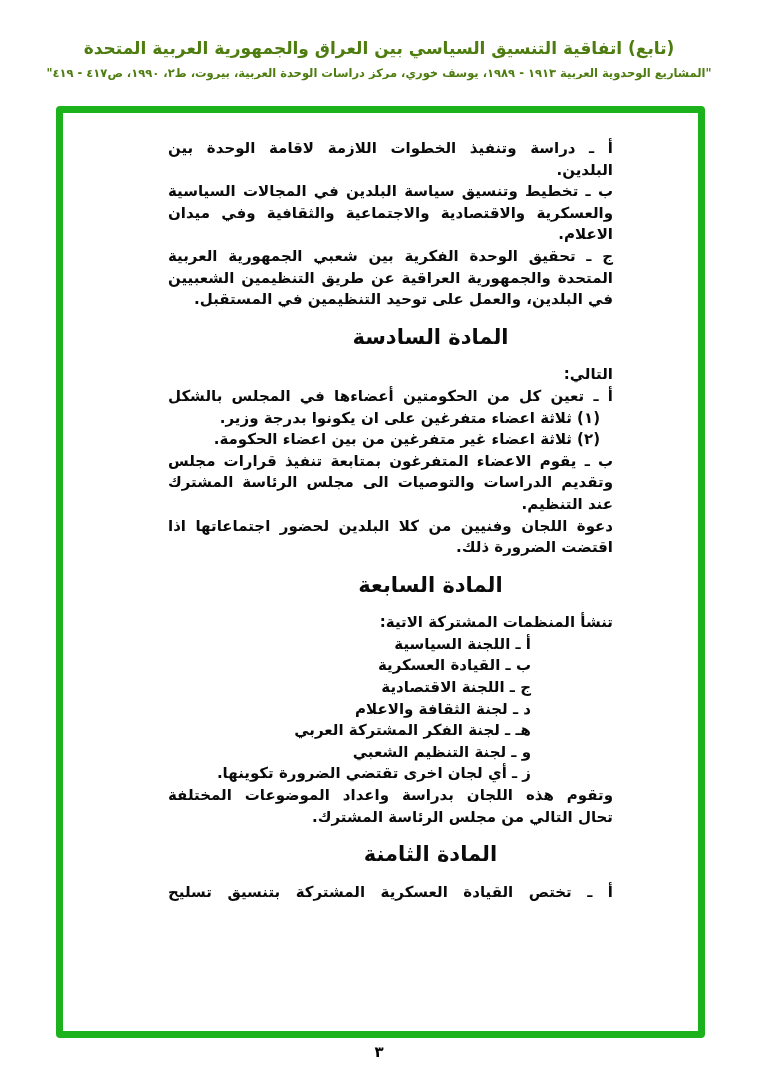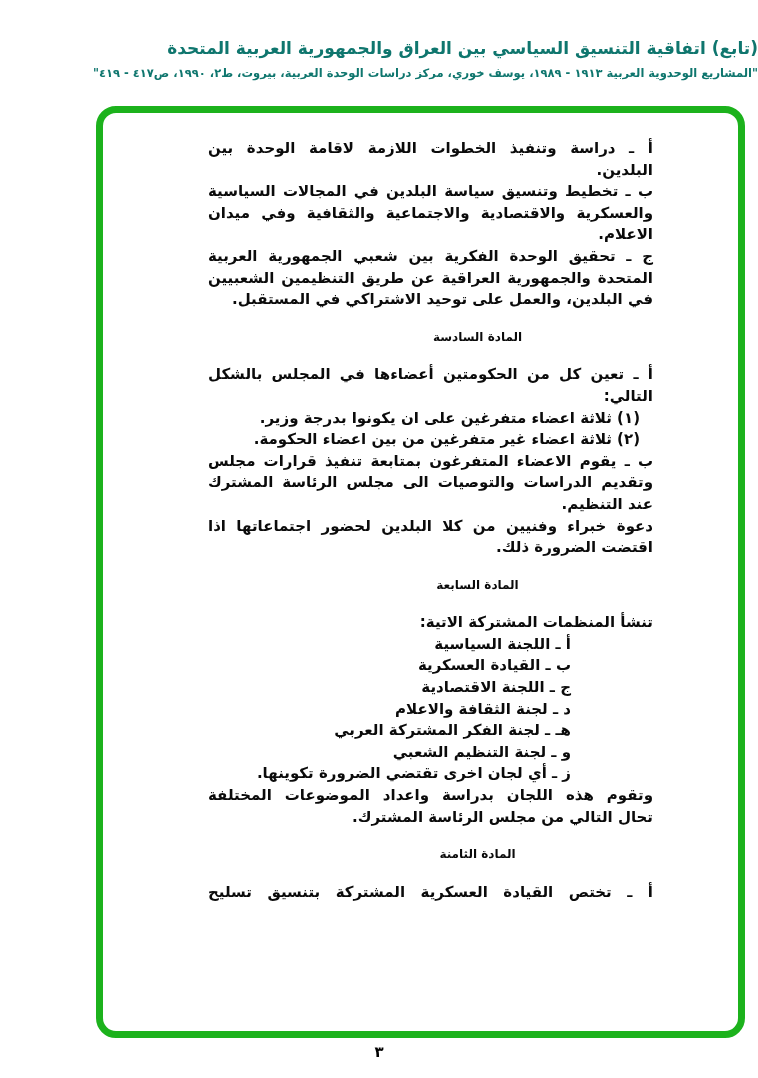--- a/index.html
+++ b/index.html
@@ -7,59 +7,58 @@
     width: 758px; height: 1078px;
     background: #ffffff;
     font-family: "DejaVu Sans", sans-serif;
     position: relative;
     overflow: hidden;
   }
   .page { position: absolute; inset: 0; direction: rtl; }
 
   .doc-header {
     position: absolute; top: 36px; left: 0; right: 0;
-    text-align: right; color: #0f766e;
+    text-align: center; color: #4d7c0f;
   }
   .doc-title {
     font-size: 17px; font-weight: bold; margin: 0; line-height: 24px;
   }
   .doc-source {
     font-size: 11.5px; font-weight: bold; margin-top: 6px; line-height: 15px;
   }
 
   .content-frame {
     position: absolute;
     left: 56px; top: 106px;
     width: 649px; height: 932px;
     border: 7px solid #1cb21c;
-    border-radius: 20px;
+    border-radius: 4px;
     box-sizing: border-box;
     background: #ffffff;
-    margin-left: 40px;
   }
 
   .text-column {
     position: absolute;
     top: 25px; right: 85px;
     width: 445px;
     font-size: 15px; font-weight: bold;
     line-height: 21.6px;
     color: #0b0b0b;
     text-align: right;
   }
   .text-line { min-height: 21.6px; }
   .justify { text-align: justify; text-align-last: justify; }
   .indent-1 { padding-right: 13px; }
   .indent-2 { padding-right: 82px; }
 
   .article-heading {
     text-align: center;
-    position: relative; left: 47px;
+    position: relative; left: 40px;
     margin: 16px 0;
-    font-size: 12px; font-weight: bold;
+    font-size: 21px; font-weight: bold;
   }
 
   .page-number {
     position: absolute; top: 1043px; left: 0; right: 0;
     text-align: center;
     font-size: 15px; font-weight: bold; color: #000;
   }
 </style>
 </head>
 <body>
@@ -73,30 +72,30 @@
 
   <div class="content-frame" style="border-color: rgb(28, 178, 28);">
     <div class="text-column" id="text-column">
         <div class="text-line justify">أ ـ دراسة وتنفيذ الخطوات اللازمة لاقامة الوحدة بين</div>
         <div class="text-line">البلدين.</div>
         <div class="text-line justify">ب ـ تخطيط وتنسيق سياسة البلدين في المجالات السياسية</div>
         <div class="text-line justify">والعسكرية والاقتصادية والاجتماعية والثقافية وفي ميدان</div>
         <div class="text-line">الاعلام.</div>
         <div class="text-line justify">ج ـ تحقيق الوحدة الفكرية بين شعبي الجمهورية العربية</div>
         <div class="text-line justify">المتحدة والجمهورية العراقية عن طريق التنظيمين الشعبيين</div>
-        <div class="text-line">في البلدين، والعمل على توحيد الاشتراكي في المستقبل.</div>
+        <div class="text-line">في البلدين، والعمل على توحيد التنظيمين في المستقبل.</div>
         <div class="article-heading">المادة السادسة</div>
+        <div class="text-line">التالي:</div>
         <div class="text-line justify">أ ـ تعين كل من الحكومتين أعضاءها في المجلس بالشكل</div>
-        <div class="text-line">التالي:</div>
         <div class="text-line indent-1">(١) ثلاثة اعضاء متفرغين على ان يكونوا بدرجة وزير.</div>
         <div class="text-line indent-1">(٢) ثلاثة اعضاء غير متفرغين من بين اعضاء الحكومة.</div>
         <div class="text-line justify">ب ـ يقوم الاعضاء المتفرغون بمتابعة تنفيذ قرارات مجلس</div>
         <div class="text-line justify">وتقديم الدراسات والتوصيات الى مجلس الرئاسة المشترك</div>
         <div class="text-line">عند التنظيم.</div>
-        <div class="text-line justify">دعوة خبراء وفنيين من كلا البلدين لحضور اجتماعاتها اذا</div>
+        <div class="text-line justify">دعوة اللجان وفنيين من كلا البلدين لحضور اجتماعاتها اذا</div>
         <div class="text-line">اقتضت الضرورة ذلك.</div>
         <div class="article-heading">المادة السابعة</div>
         <div class="text-line">تنشأ المنظمات المشتركة الاتية:</div>
         <div class="text-line indent-2">أ ـ اللجنة السياسية</div>
         <div class="text-line indent-2">ب ـ القيادة العسكرية</div>
         <div class="text-line indent-2">ج ـ اللجنة الاقتصادية</div>
         <div class="text-line indent-2">د ـ لجنة الثقافة والاعلام</div>
         <div class="text-line indent-2">هـ ـ لجنة الفكر المشتركة العربي</div>
         <div class="text-line indent-2">و ـ لجنة التنظيم الشعبي</div>
         <div class="text-line indent-2">ز ـ أي لجان اخرى تقتضي الضرورة تكوينها.</div>

